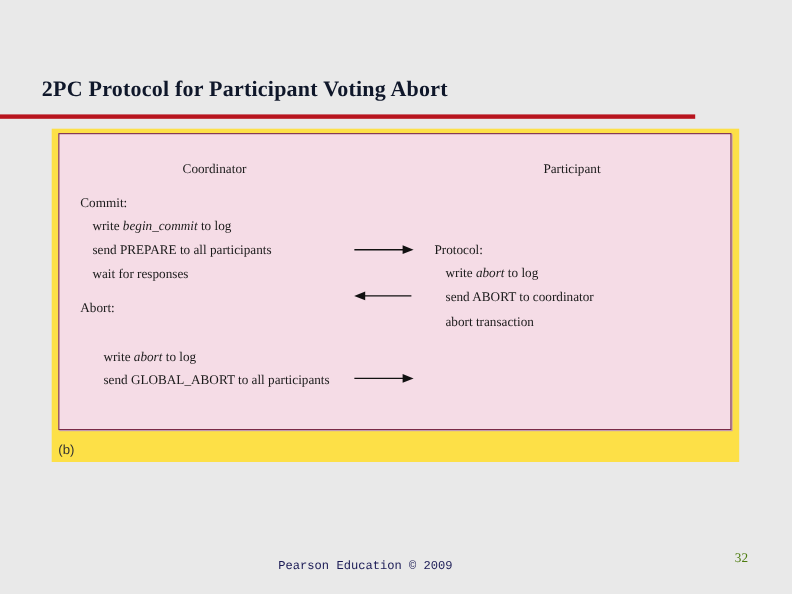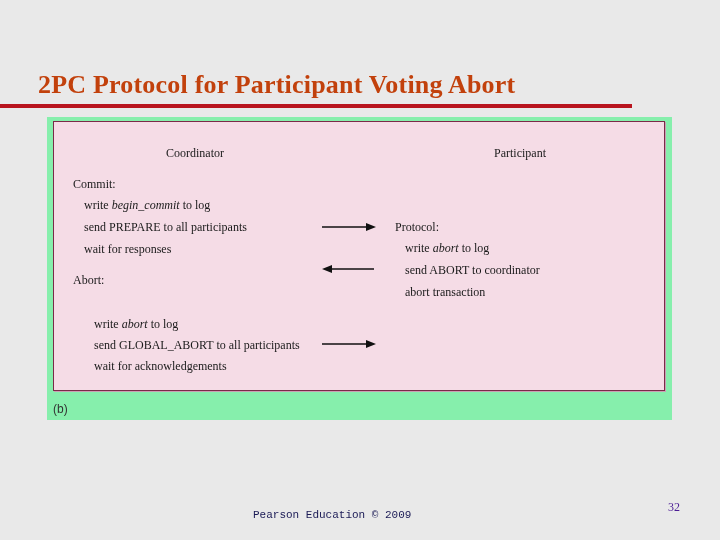--- a/index.html
+++ b/index.html
@@ -4,30 +4,30 @@
   <style>
     html, body { margin: 0; padding: 0; }
     body {
       width: 720px; height: 540px; overflow: hidden;
       background: #e9e9e9; position: relative;
       font-family: "Liberation Serif", serif;
     }
     .title {
       position: absolute; left: 38px; top: 70px;
       font-family: "Liberation Serif", serif; font-weight: bold;
-      font-size: 26px; color: #c2410c; white-space: nowrap;
+      font-size: 20px; color: #0f172a; white-space: nowrap;
       letter-spacing: 0.2px;
     }
     .title-rule {
       position: absolute; left: 0; top: 104px; width: 632px; height: 4px;
       background: #b8141e;
     }
     .figure {
       position: absolute; left: 47px; top: 117px; width: 625px; height: 303px;
-      background: #86efac;
+      background: #fde047;
     }
     .box {
       position: absolute; left: 6px; top: 4px; width: 610px; height: 268px;
       background: #f5dce6; border: 1.5px solid #7a2a48;
       box-shadow: 1px 1px 0 #c9a0b3;
     }
     .t {
       position: absolute; font-family: "Liberation Serif", serif;
       font-size: 12px; color: #1a1a1a; white-space: nowrap;
     }
@@ -36,21 +36,21 @@
     .caption {
       position: absolute; left: 6px; top: 285px;
       font-family: "Liberation Sans", sans-serif; font-size: 12px; color: #333;
     }
     .footer {
       position: absolute; left: 253px; top: 509px;
       font-family: Liberation Mono, monospace; font-size: 11px; color: #1a1a55;
     }
     .pagenum {
       position: absolute; left: 668px; top: 500px;
-      font-family: "Liberation Serif", serif; font-size: 12px; color: #4c1d95;
+      font-family: "Liberation Serif", serif; font-size: 12px; color: #4d7c0f;
     }
   </style>
 </head>
 <body>
 
 <div class="title">2PC Protocol for Participant Voting Abort</div>
 <div class="title-rule"></div>
 
 <div class="figure">
   <div class="box">
@@ -59,21 +59,20 @@
     <div class="t" style="left:440px; top:24px;">Participant</div>
 
     <div class="t" style="left:19px; top:55px;">Commit:</div>
     <div class="t" style="left:30px; top:76px;"><span>write </span><i>begin_commit</i><span> to log</span></div>
     <div class="t" style="left:30px; top:98px;text-align:right;">send PREPARE to all participants</div>
     <div class="t" style="left:30px; top:120px;">wait for responses</div>
 
     <div class="t" style="left:19px; top:151px;">Abort:</div>
     <div class="t" style="left:40px; top:195px;"><span>write </span><i>abort</i><span> to log</span></div>
     <div class="t" style="left:40px; top:216px;">send GLOBAL_ABORT to all participants</div>
-    <div class="t" style="left:40px; top:237px;">wait for acknowledgements</div>
 
     <div class="t" style="left:341px; top:98px;">Protocol:</div>
     <div class="t" style="left:351px; top:119px;"><span>write </span><i>abort</i><span> to log</span></div>
     <div class="t" style="left:351px; top:141px;">send ABORT to coordinator</div>
     <div class="t" style="left:351px; top:163px;">abort transaction</div>
 
     <svg class="arrow" style="left:268px; top:99px;" width="56" height="12">
       <line x1="0" y1="6" x2="46" y2="6" stroke="#111" stroke-width="1.3"></line>
       <polygon points="44,2 54,6 44,10" fill="#111"></polygon>
     </svg>

